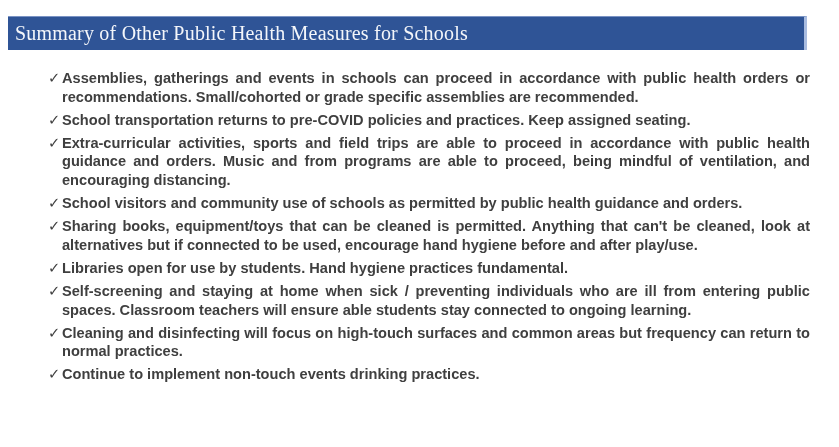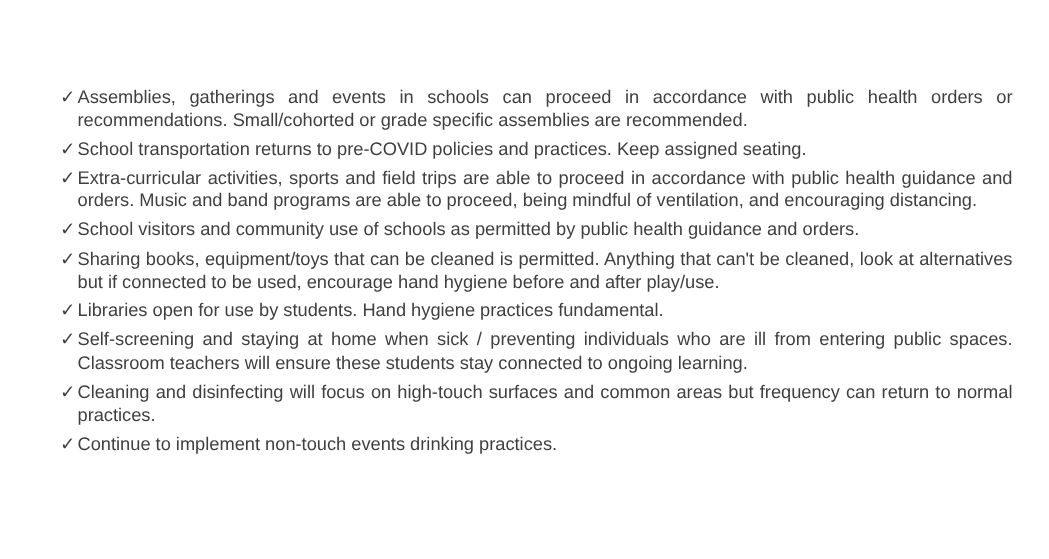--- a/index.html
+++ b/index.html
@@ -57,56 +57,60 @@
   .check-mark {
     flex: 0 0 14px;
     width: 14px;
     color: #3F3F3F;
     font-size: 14.6px;
     line-height: 18.6px;
   }
   .check-text {
     flex: 1;
     text-align: justify;
+    font-weight: bold;
   }
 </style>
 </head>
 <body>
 
 <div class="page">
 
+  <div class="title-bar">
+    <span class="title-text">Summary of Other Public Health Measures for Schools</span>
+  </div>
 
   <ul class="check-list">
     <li class="check-item">
       <span class="check-mark">✓</span>
       <span class="check-text">Assemblies, gatherings and events in schools can proceed in accordance with public health orders or recommendations. Small/cohorted or grade specific assemblies are recommended.</span>
     </li>
     <li class="check-item">
       <span class="check-mark">✓</span>
       <span class="check-text">School transportation returns to pre-COVID policies and practices. Keep assigned seating.</span>
     </li>
     <li class="check-item">
       <span class="check-mark">✓</span>
-      <span class="check-text">Extra-curricular activities, sports and field trips are able to proceed in accordance with public health guidance and orders. Music and band programs are able to proceed, being mindful of ventilation, and encouraging distancing.</span>
+      <span class="check-text">Extra-curricular activities, sports and field trips are able to proceed in accordance with public health guidance and orders. Music and from programs are able to proceed, being mindful of ventilation, and encouraging distancing.</span>
     </li>
     <li class="check-item">
       <span class="check-mark">✓</span>
       <span class="check-text">School visitors and community use of schools as permitted by public health guidance and orders.</span>
     </li>
     <li class="check-item">
       <span class="check-mark">✓</span>
       <span class="check-text">Sharing books, equipment/toys that can be cleaned is permitted. Anything that can't be cleaned, look at alternatives but if connected to be used, encourage hand hygiene before and after play/use.</span>
     </li>
     <li class="check-item">
       <span class="check-mark">✓</span>
       <span class="check-text">Libraries open for use by students. Hand hygiene practices fundamental.</span>
     </li>
     <li class="check-item">
       <span class="check-mark">✓</span>
-      <span class="check-text">Self-screening and staying at home when sick / preventing individuals who are ill from entering public spaces. Classroom teachers will ensure these students stay connected to ongoing learning.</span>
+      <span class="check-text">Self-screening and staying at home when sick / preventing individuals who are ill from entering public spaces. Classroom teachers will ensure able students stay connected to ongoing learning.</span>
     </li>
     <li class="check-item">
       <span class="check-mark">✓</span>
       <span class="check-text">Cleaning and disinfecting will focus on high-touch surfaces and common areas but frequency can return to normal practices.</span>
     </li>
     <li class="check-item">
       <span class="check-mark">✓</span>
       <span class="check-text">Continue to implement non-touch events drinking practices.</span>
     </li>
   </ul>

